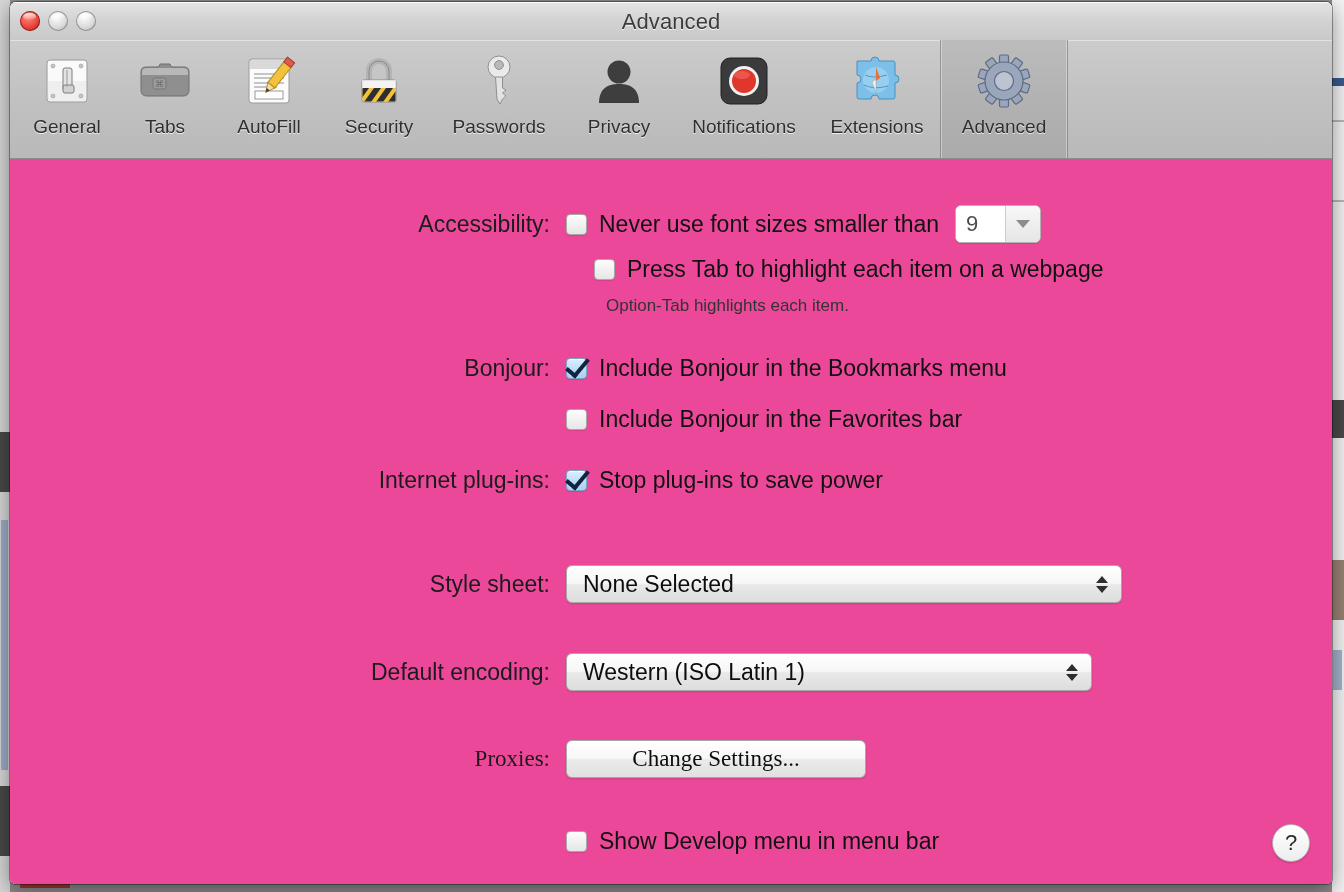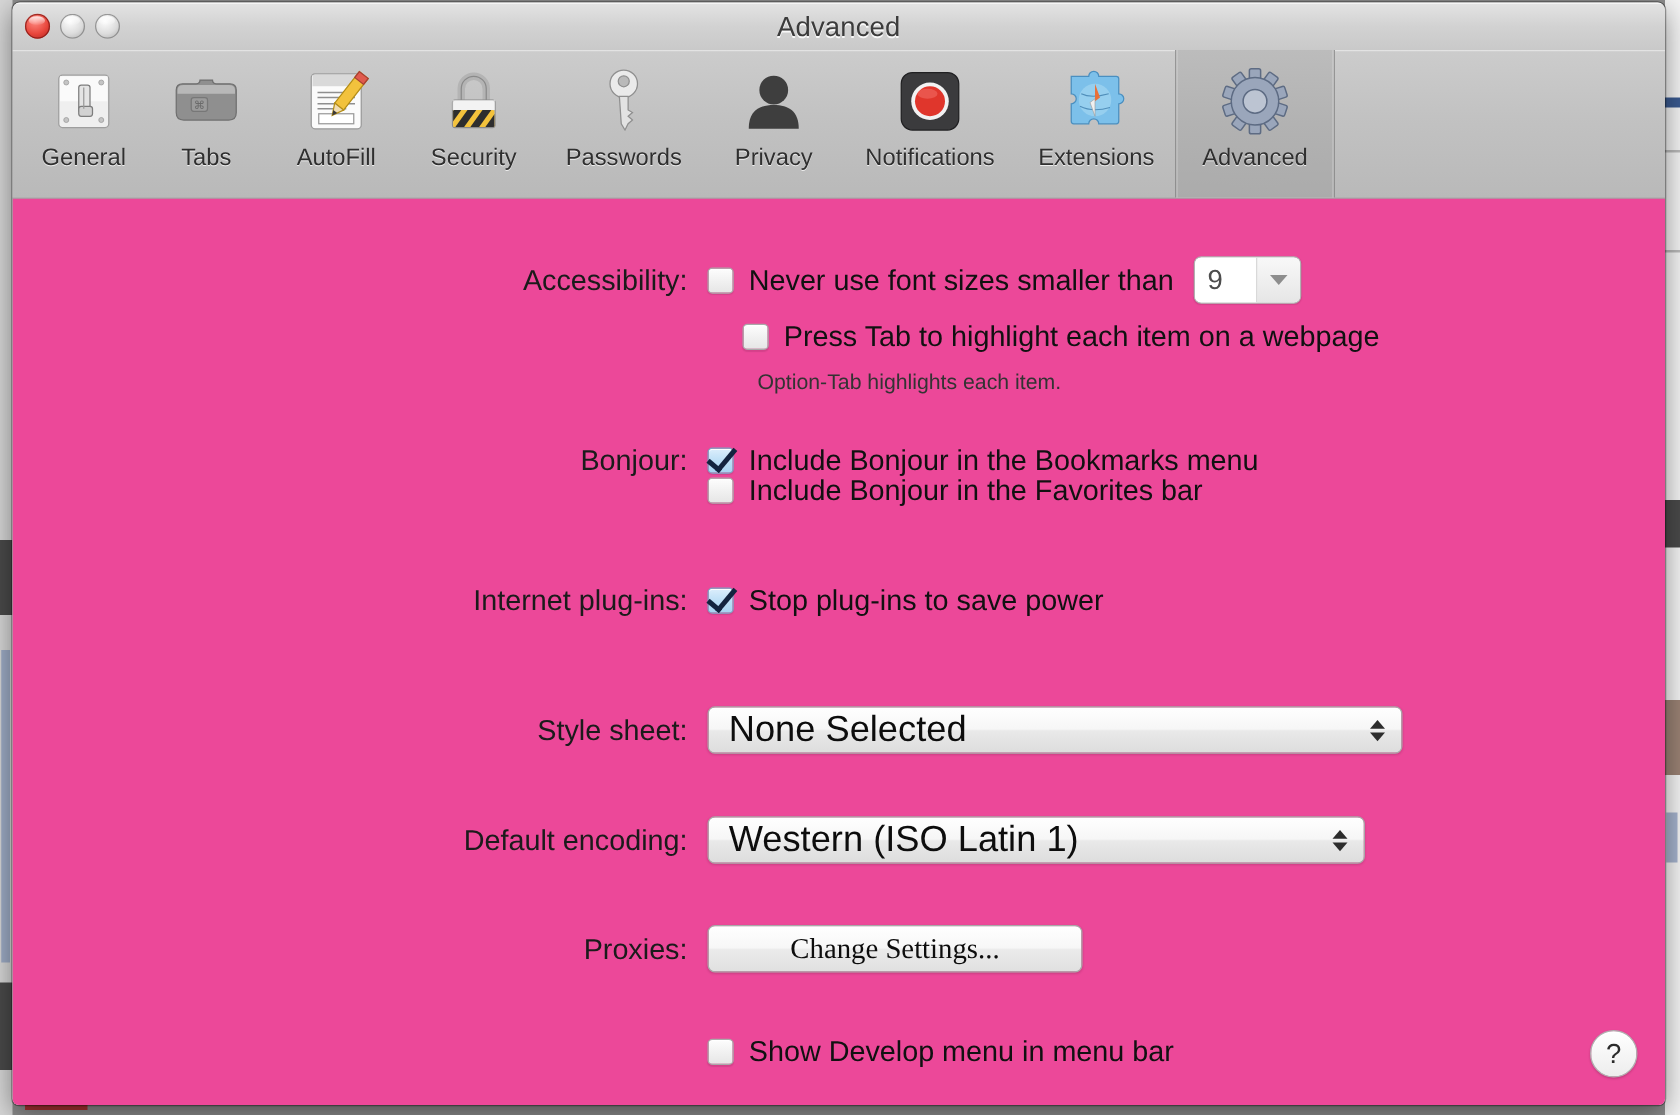--- a/index.html
+++ b/index.html
@@ -251,21 +251,21 @@
     border: 1px solid #a8a8a8;
     background: linear-gradient(to bottom, #ffffff 0%, #f6f6f6 48%, #e9e9e9 52%, #dddddd 100%);
     box-shadow: 0 1px 2px rgba(0,0,0,.14), inset 0 1px 0 #fff;
     display: flex;
     align-items: center;
     box-sizing: border-box;
     padding: 0 8px 0 16px;
     position: relative;
   }
   .popup .pv {
-    font-size: 29px;
+    font-size: 23px;
     color: #0d0d0d;
     white-space: nowrap;
     flex: 1;
   }
   .chev {
     width: 14px;
     display: flex;
     flex-direction: column;
     align-items: center;
     justify-content: center;
@@ -533,21 +533,21 @@
     </div>
 
     <div class="row" style="left:0; top:196px;">
       <div style="width:540px; text-align:right;" class="rlabel">Bonjour:</div>
       <div style="width:16px"></div>
       <div class="cb on"></div>
       <div style="width:12px"></div>
       <div class="ctl-text">Include Bonjour in the Bookmarks menu</div>
     </div>
 
-    <div class="row" style="left:556px; top:220px;">
+    <div class="row" style="left:556px; top:247px;">
       <div class="cb"></div>
       <div style="width:12px"></div>
       <div class="ctl-text">Include Bonjour in the Favorites bar</div>
     </div>
 
     <div class="row" style="left:0; top:308px;">
       <div style="width:540px; text-align:right;" class="rlabel">Internet plug-ins:</div>
       <div style="width:16px"></div>
       <div class="cb on"></div>
       <div style="width:12px"></div>
@@ -572,21 +572,21 @@
       <div class="popup" style="width:526px;gap:39px;">
         <div class="pv">Western (ISO Latin 1)</div>
         <div class="chev">
           <div class="up"></div>
             <div class="dn"></div>
         </div>
       </div>
     </div>
 
     <div class="row" style="left:0; top:581px;">
-      <div style="width:540px; text-align:right;" class="rlabel">Proxies:</div>
+      <div style="width:540px; text-align:right;font-family:Liberation Serif, serif;" class="rlabel">Proxies:</div>
       <div style="width:16px"></div>
       <div class="pushbtn" style="width:300px;font-family:Liberation Serif, serif;">Change Settings...</div>
     </div>
 
     <div class="row" style="left:556px; top:669px;">
       <div class="cb"></div>
       <div style="width:12px"></div>
       <div class="ctl-text">Show Develop menu in menu bar</div>
     </div>
 

